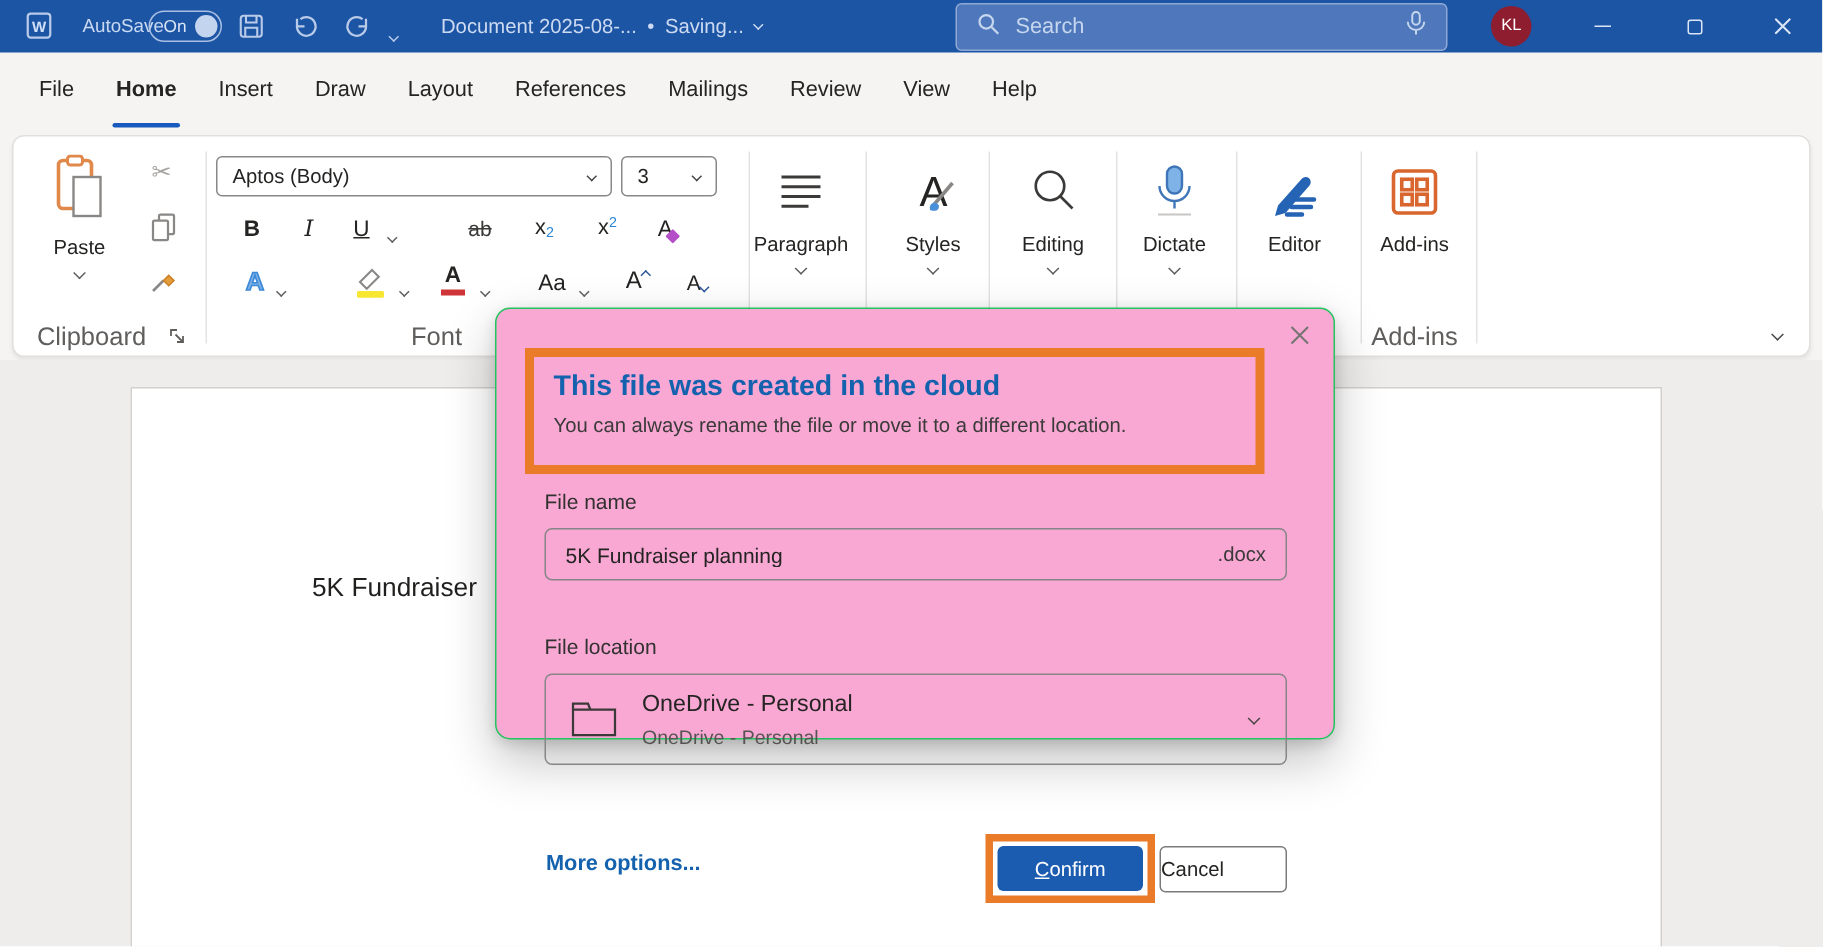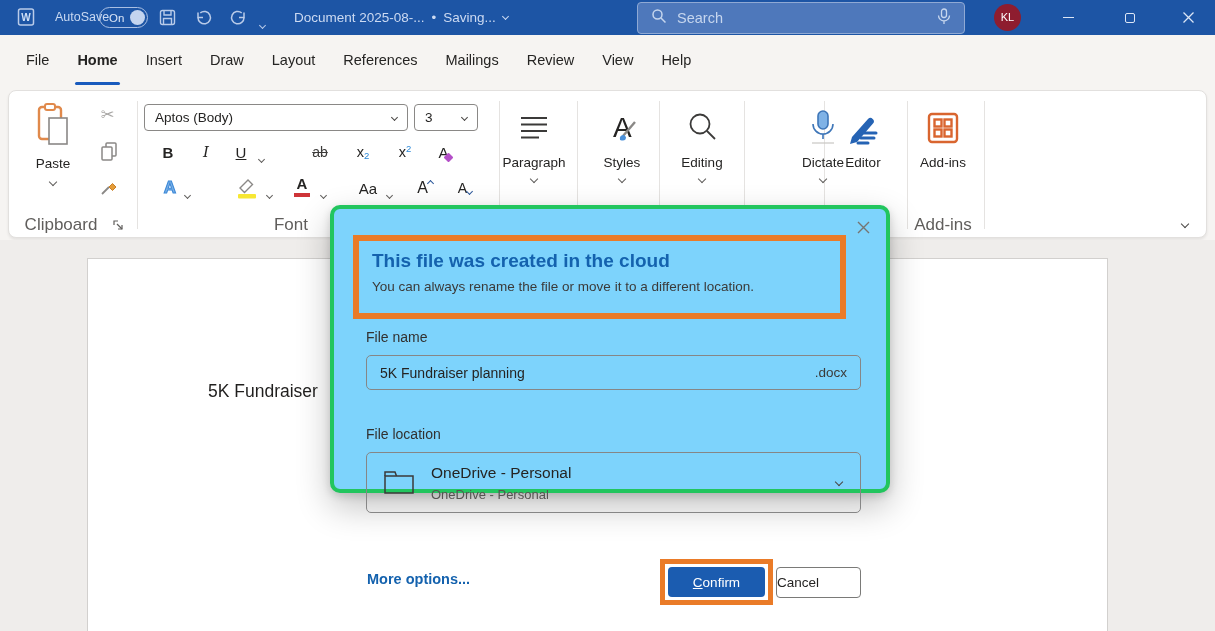--- a/index.html
+++ b/index.html
@@ -45,21 +45,21 @@
   .bigbtn .chev { margin-top:6px; color:#605e5c; }
   .redbar { display:block; width:16px; height:4px; background:#ce3438; margin-top:1px; }
   .diamond { display:inline-block; width:7px; height:7px; background:#b44fc8; transform:rotate(45deg); border-radius:1px; margin-left:-4px; margin-top:10px; }
 
   
   .docarea { position:absolute; left:0; top:240px; width:1215px; height:391px; background:#efedeb; }
   .page { position:absolute; left:87px; top:18px; width:1021px; height:380px; background:#ffffff; border:1px solid #d2d0ce; }
   .pagetext { position:absolute; left:120px; top:122px; font-size:17.5px; color:#201f1e; }
 
   
-  .dialog { position:absolute; left:330px; top:205px; width:560px; height:288px; background:#7dd3fc; border:4px solid #22c55e; border-radius:10px; box-shadow:0 14px 34px rgba(0,0,0,.24), 0 3px 9px rgba(0,0,0,.14); }
+  .dialog { position:absolute; left:330px; top:205px; width:560px; height:288px; background:#f9a8d4; border:1px solid #22c55e; border-radius:10px; box-shadow:0 14px 34px rgba(0,0,0,.24), 0 3px 9px rgba(0,0,0,.14); }
   .obox1 { position:absolute; left:19px; top:26px; width:493px; height:84px; border:6px solid #ea7b28; padding:9px 0 0 13px; }
   .dlg-title { font-size:19px; font-weight:700; color:#1462ae; }
   .dlg-sub { margin-top:7px; font-size:13.5px; color:#3b3a39; }
   .fieldlabel { position:absolute; left:32px; font-size:14px; color:#323130; }
   .inputbox { position:absolute; left:32px; top:146px; width:495px; height:35px; border:1px solid #868686; border-radius:5px; display:flex; align-items:center; }
   .inputbox input { flex:1; border:none; outline:none; font-size:14px; color:#252423; font-family:inherit; padding-left:13px; background:transparent; }
   .inputbox .ext { padding-right:13px; font-size:13.5px; color:#3b3a39; }
   .locbox { position:absolute; left:32px; top:243px; width:495px; height:61px; border:1px solid #868686; border-radius:5px;text-align:right; }
   .locname { position:absolute; left:64px; top:11px; font-size:15.5px; color:#252423; }
   .locdetail { position:absolute; left:64px; top:34px; font-size:13px; color:#565452; }
@@ -300,21 +300,21 @@
     <div class="bigbtn" style="left:656px;">
       <span class="icn">
         <svg width="34" height="34" viewBox="0 0 34 34" fill="none" stroke="#3b3a39" stroke-width="1.8">
             <circle cx="15" cy="13" r="9.5"></circle>
             <path d="M22 20 L30 28"></path>
           </svg>
       </span>
       <span class="lbl">Editing</span>
       <span class="chev"></span>
     </div>
-    <div class="bigbtn" style="left:737px;margin-left:40px;">
+    <div class="bigbtn" style="left:737px;">
       <span class="icn">
         <svg width="30" height="38" viewBox="0 0 30 38">
             <rect x="10" y="2" width="10" height="18" rx="5" fill="#7fb2e6" stroke="#3e76b8" stroke-width="1.6"></rect>
             <path d="M5 15 a10 10 0 0 0 20 0 M15 25 v5" fill="none" stroke="#3e76b8" stroke-width="1.6"></path>
             <path d="M4 34 h22" stroke="#c8c6c4" stroke-width="1.2"></path>
           </svg>
       </span>
       <span class="lbl">Dictate</span>
       <span class="chev"></span>
     </div>

